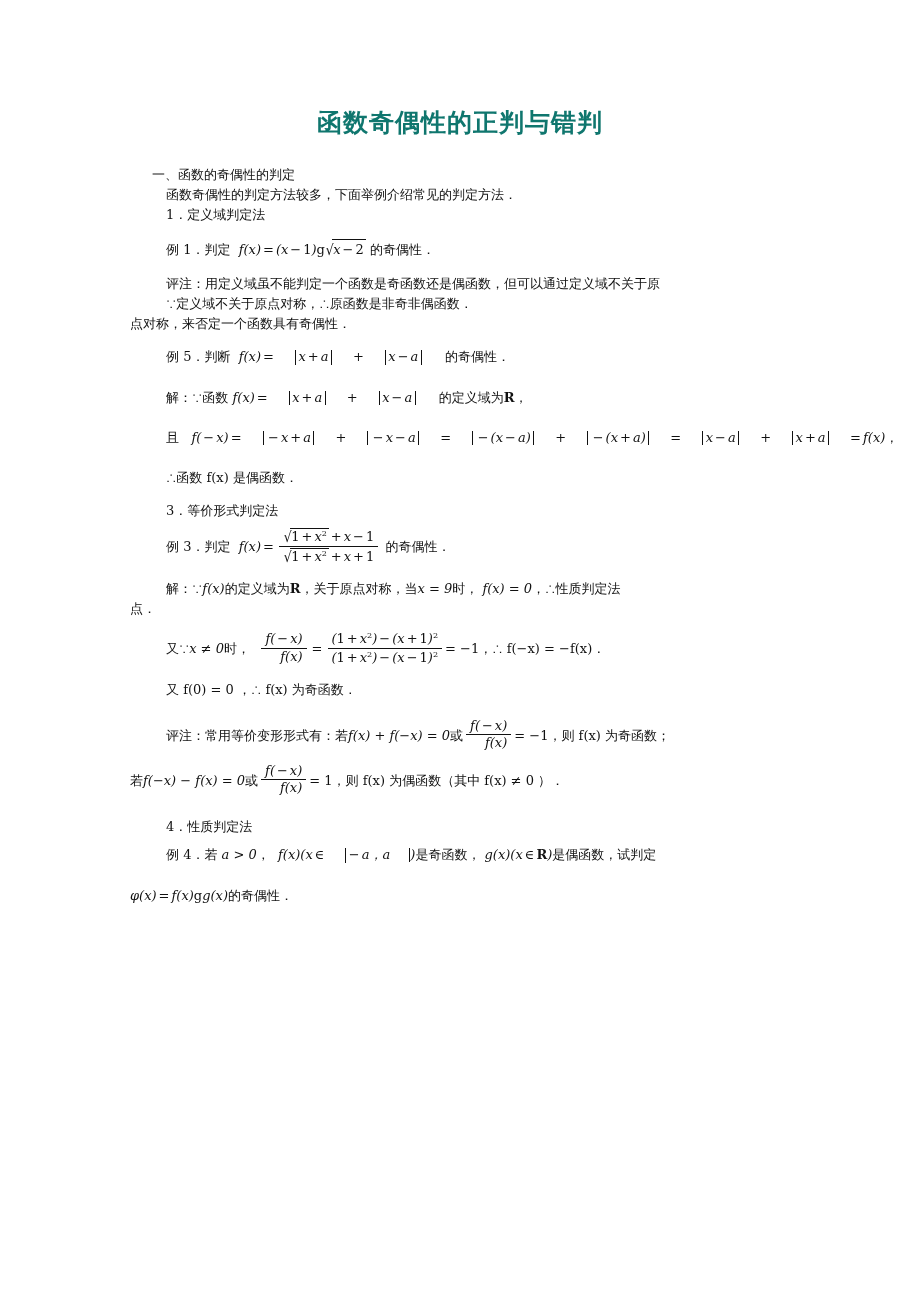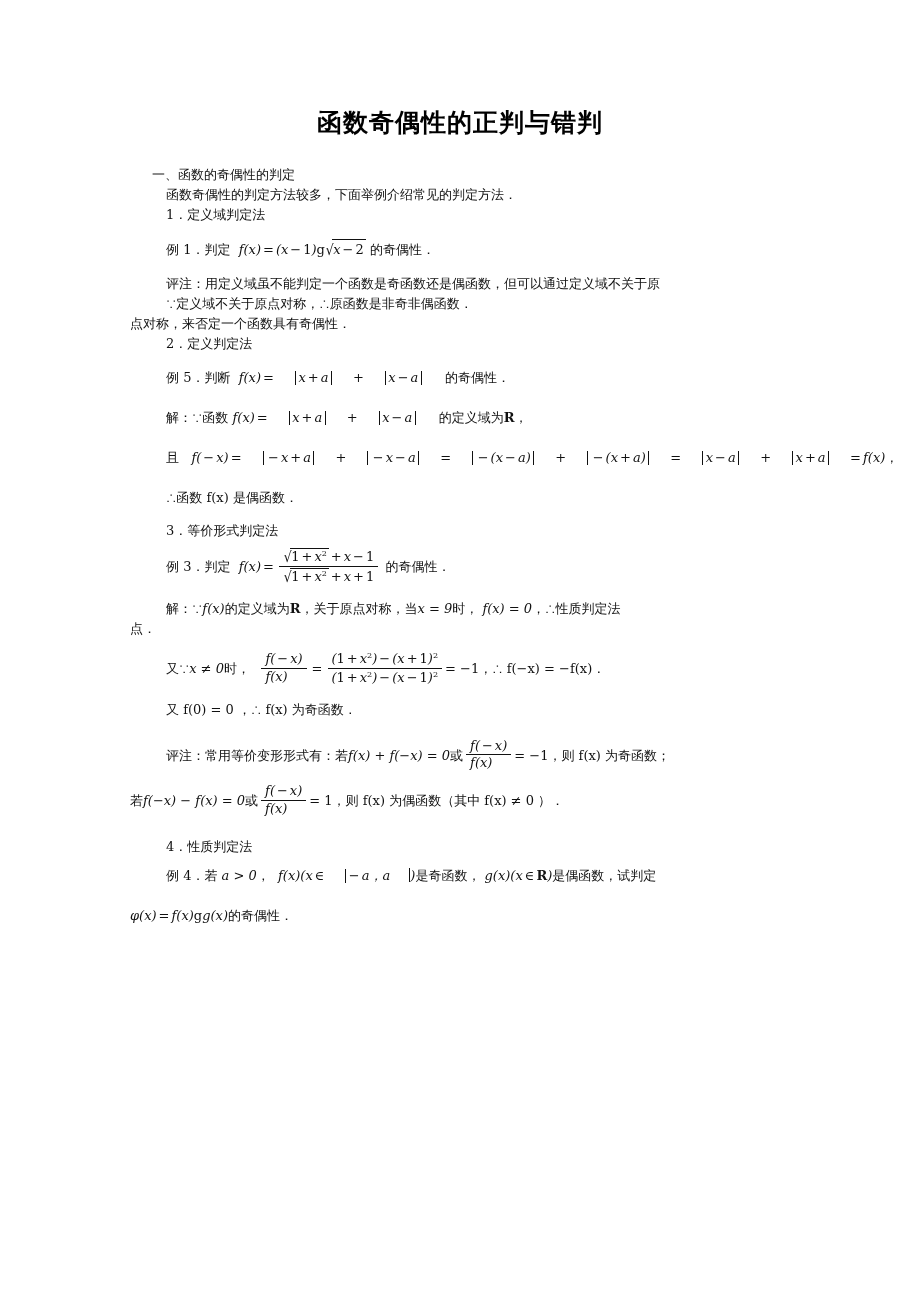--- a/index.html
+++ b/index.html
@@ -47,32 +47,32 @@
   sup.e{font-size:0.62em;vertical-align:super;font-style:normal;}
   .abs{display:inline-block;border-left:1.3px solid #111;border-right:1.3px solid #111;padding:0 2.5px;margin:0 19px;line-height:1.12;}
   .dotop{font-style:normal;font-family:"DejaVu Serif","Liberation Serif",serif;}
 
   
   .rad{display:inline-block;white-space:nowrap;position:relative;}
   .rad > .sign{font-style:normal;font-size:1.12em;display:inline-block;transform:translateY(1px) scaleX(.85);}
   .rad > .rbody{display:inline-block;border-top:1.2px solid #111;padding:0 2px 0 1px;margin-left:-2px;}
 
   
-  .frac{display:inline-block;vertical-align:middle;text-align:left;line-height:1.12;margin:0 3px;position:relative;top:-0.1em;}
+  .frac{display:inline-block;vertical-align:middle;text-align:right;line-height:1.12;margin:0 3px;position:relative;top:-0.1em;}
   .frac > .num{display:block;padding:0 4px 1px 4px;}
   .frac > .den{display:block;border-top:1.3px solid #111;padding:1px 4px 0 4px;}
 
   .cn{font-style:normal;font-family:"DejaVu Serif","Liberation Serif",serif;}
 </style>
 </head>
 <body>
 
 <div class="page">
 
-  <h1 class="title" style="color: #000000;">函数奇偶性的正判与错判</h1>
+  <h1 class="title" style="color: #0f766e;">函数奇偶性的正判与错判</h1>
 
   <div class="body">
 
     <div class="ln i1">一、函数的奇偶性的判定</div>
     <div class="ln i2">函数奇偶性的判定方法较多，下面举例介绍常见的判定方法．</div>
 
     <div class="ln i2">1．定义域判定法</div>
     <div class="sp-m"></div>
 
     <div class="ln i2">
@@ -82,21 +82,20 @@
     </div>
 
     <div class="sp-m"></div>
 
     <div class="ln i2">
       <span>评注：</span><span>用定义域虽不能判定一个函数是奇函数还是偶函数，但可以通过定义域不关于原</span>
     </div>
     <div class="ln i2">∵定义域不关于原点对称，∴原函数是非奇非偶函数．</div>
     <div class="ln i0">点对称，来否定一个函数具有奇偶性．</div>
 
-    <div class="ln i2">2．定义判定法</div>
     <div class="sp-m"></div>
 
     <div class="ln i2">
       <span>例 5．判断</span>
       <span class="m">&nbsp;<span class="mi">f</span>(<span class="mi">x</span>)<span class="op">=</span><span class="abs"><span class="mi">x</span><span class="op">+</span><span class="mi">a</span></span><span class="op">+</span><span class="abs"><span class="mi">x</span><span class="op">−</span><span class="mi">a</span></span></span>
       <span>的奇偶性．</span>
     </div>
 
     <div class="sp-l"></div>
 

